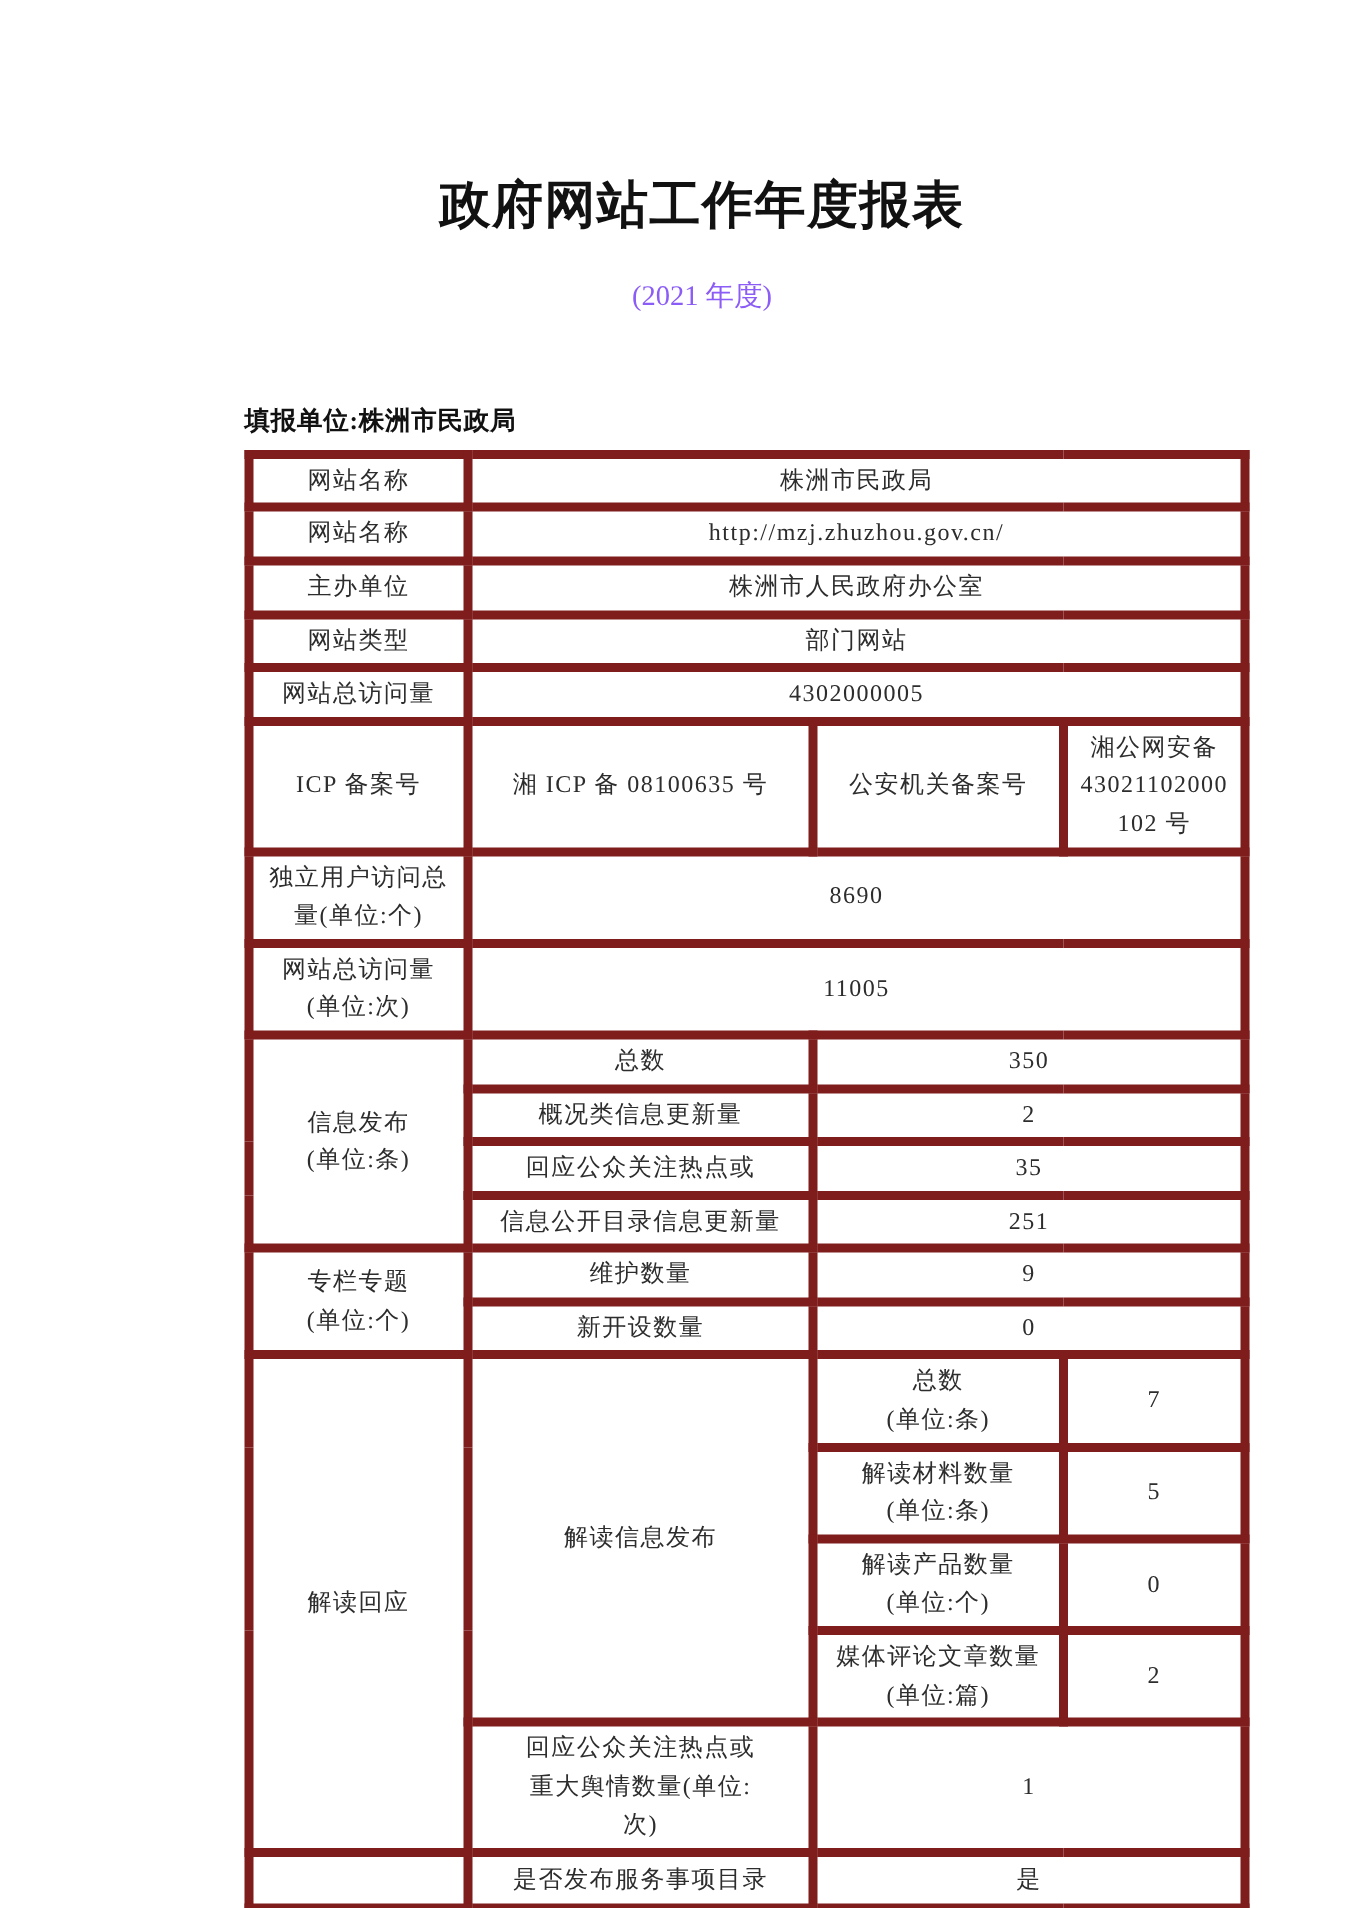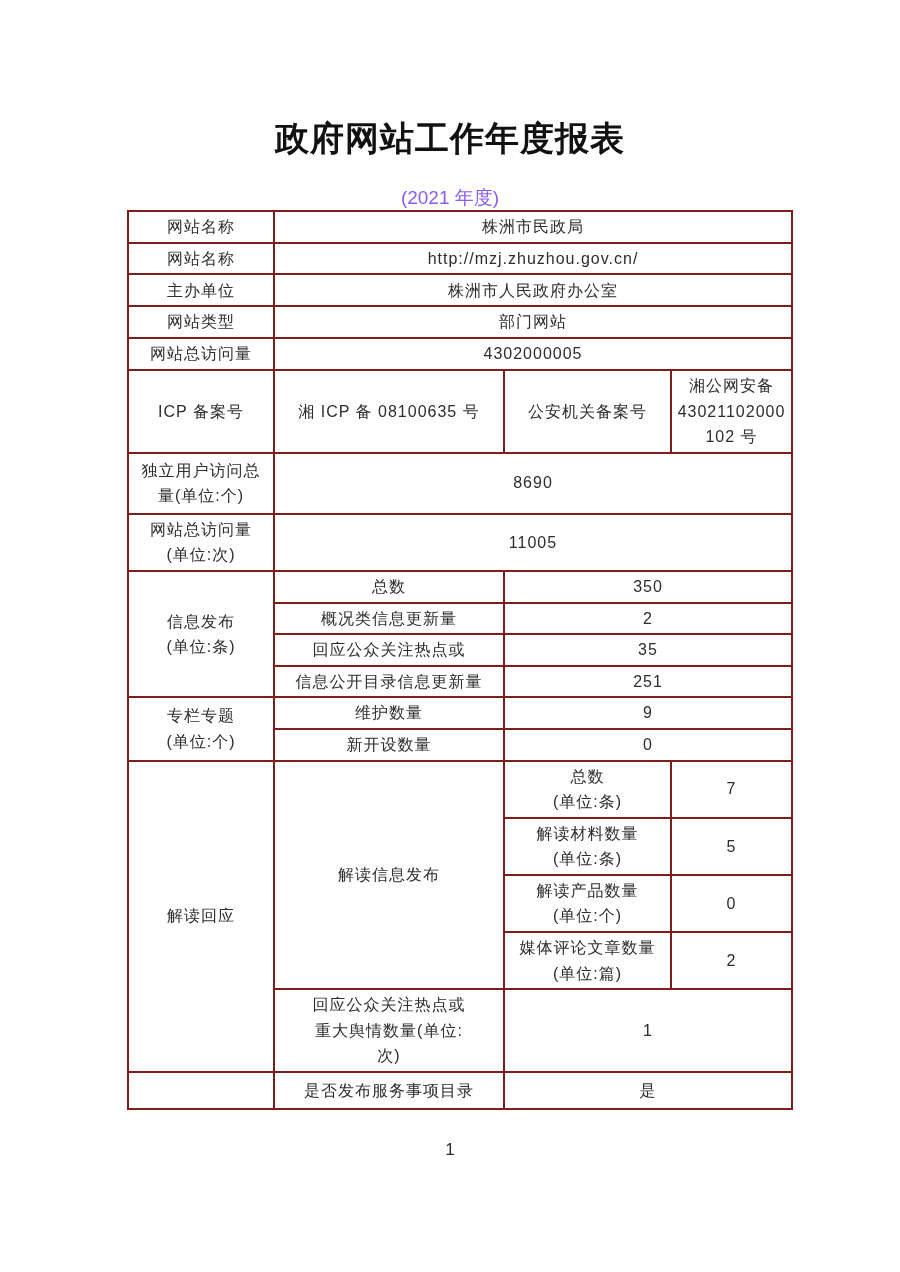--- a/index.html
+++ b/index.html
@@ -1,60 +1,63 @@
 <!DOCTYPE html>
 <html><head>
 <meta charset="utf-8">
 <style>
   * { margin: 0; padding: 0; box-sizing: border-box; }
   html, body { background: #ffffff; }
   .page {
     width: 900px; height: 1272px; background: #ffffff;
-    font-family: Liberation Sans, sans-serif;
-    color: #262626; position: relative; overflow: hidden;
+    font-family: Liberation Serif, serif;
+    color: #262626; position: relative; overflow: hidden; padding-left: 36px;
   }
   .doc-title {
     padding-top: 118px; text-align: center;
     font-size: 34px; font-weight: bold; line-height: 1.2;
     letter-spacing: 1px; color: #111111;
   }
   .doc-subtitle {
     margin-top: 27px; text-align: center;
     font-size: 19px; line-height: 24px; color: #8b5cf6;
   }
   .reporting-unit {
     margin: 60px 0 8px 127px;
     font-size: 17px; font-weight: bold; line-height: 22px;
     letter-spacing: 0.5px; color: #111111;
   }
   table.report {
     border-collapse: collapse; table-layout: fixed;
     margin-left: 127px; width: 664px;
   }
   table.report td {
-    border: 2px solid #7f1d1d;
+    border: 6px solid #7f1d1d;
     text-align: center; vertical-align: middle;
     font-size: 16px; line-height: 1.6; letter-spacing: 1px;
     white-space: pre-line; padding: 2px 5px; color: #2d2d2d;
     overflow: hidden;
   }
   td.latin { letter-spacing: 0.5px; font-size: 17px; }
   .page-number {
     margin-top: 30px; text-align: center;
     font-size: 17px; color: #2d2d2d;
   }
 </style>
 </head>
 <body>
 
 <div class="page">
 
   <div class="doc-title">政府网站工作年度报表</div>
   <div class="doc-subtitle">(2021 年度)</div>
 
+  <div class="reporting-unit">
+    <span>填报单位:</span><span>株洲市民政局</span>
+  </div>
 
   <table class="report">
     <colgroup>
       <col style="width:146px">
       <col style="width:230px">
       <col style="width:167px">
       <col style="width:121px">
     </colgroup>
     <tbody>
       <tr style="height:32px">

